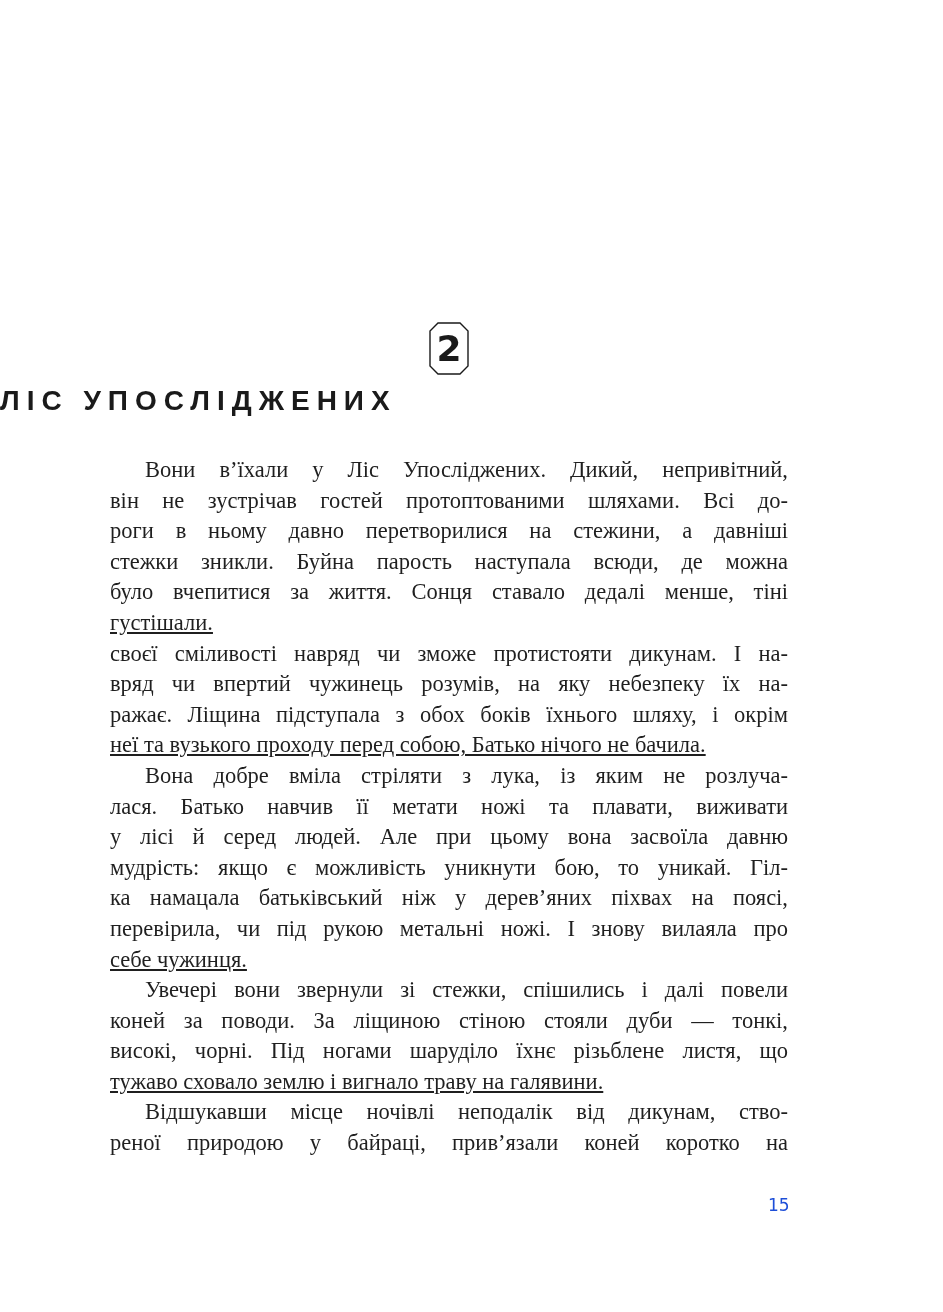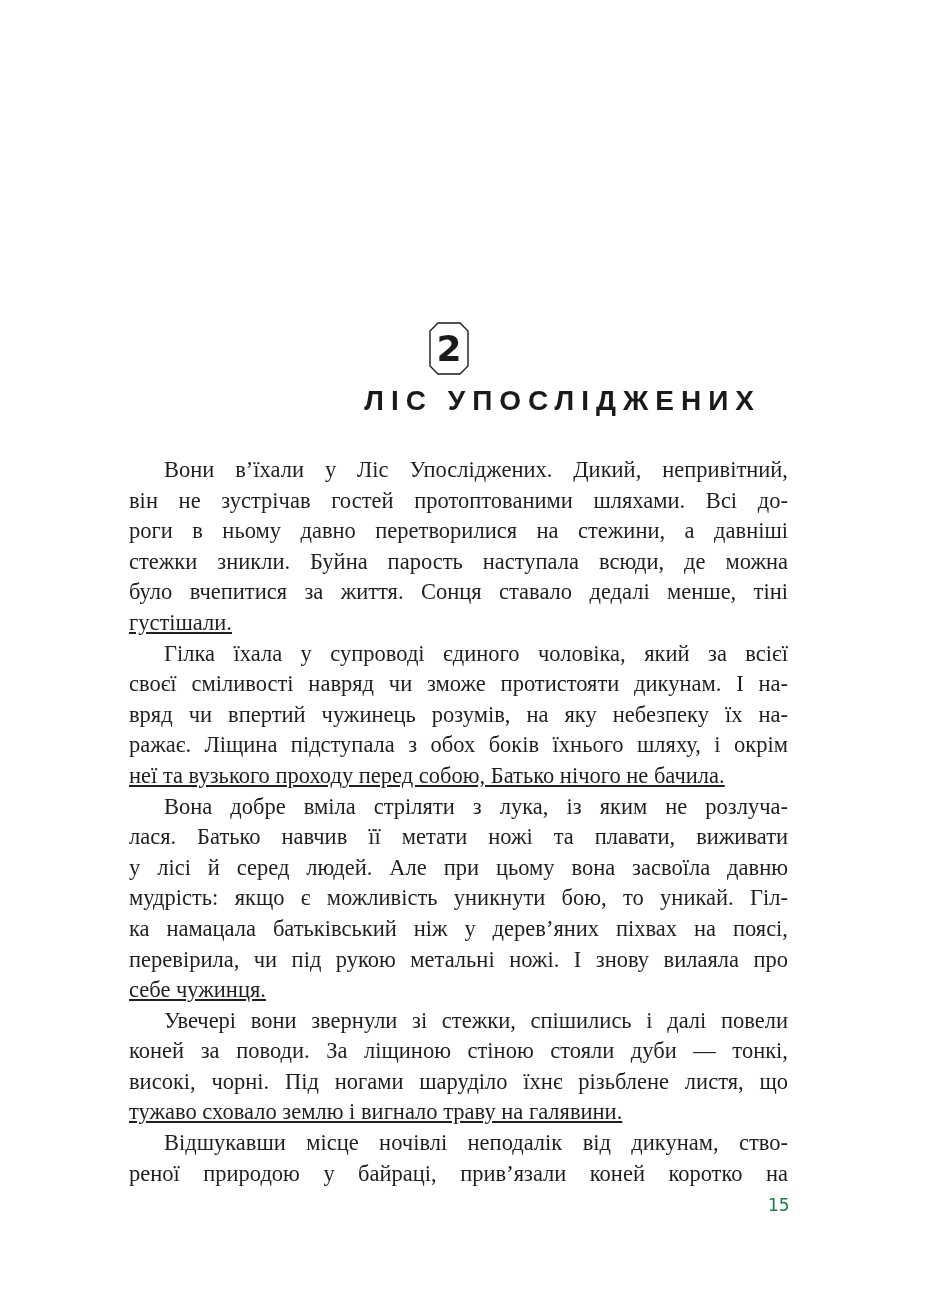--- a/index.html
+++ b/index.html
@@ -22,21 +22,21 @@
     display: flex; align-items: center; justify-content: center;
     font-family: "DejaVu Sans", sans-serif;
     font-weight: bold;
     font-size: 36px;
     color: #1a1a1a;
   }
   .chapter-title {
     position: absolute;
     left: 0; width: 761px;
     top: 385px;
-    text-align: right;
+    text-align: left;
     font-family: "Liberation Sans", sans-serif;
     font-weight: bold;
     font-size: 28px;
     letter-spacing: 7px;
     color: #1a1a1a;
   }
   .text-column {
     position: absolute;
     left: 110px; top: 455px;
     width: 678px;
@@ -44,28 +44,28 @@
     font-size: 22.5px;
     line-height: 30.6px;
     color: #1f1f1f;
   }
   .paragraph {
     margin: 0;
     text-indent: 35px;
     text-align: justify;
     hyphens: manual;
   }
-  .line { display: block; text-align-last: justify; text-align: justify; margin-left: 19px; }
+  .line { display: block; text-align-last: justify; text-align: justify; }
   .line.last { text-align-last: left; text-decoration: underline; }
   .page-number {
     position: absolute;
     left: 768px; top: 1195px;
     font-family: "DejaVu Sans", sans-serif;
     font-size: 17px;
-    color: #15803d;
+    color: #1d4ed8;
   }
 </style>
 </head>
 <body>
 
 <div class="chapter-badge">
   <svg width="40" height="53" viewBox="0 0 40 53">
     <polygon points="9,1 31,1 39,9 39,44 31,52 9,52 1,44 1,9" fill="none" stroke="#1a1a1a" stroke-width="1.4"></polygon>
   </svg>
   <div class="chapter-number">2</div>
@@ -76,21 +76,20 @@
 <div class="text-column">
   <p class="paragraph">
     <span class="line">Вони в’їхали у Ліс Упосліджених. Дикий, непривітний,</span>
     <span class="line" style="text-indent:0">він не зустрічав гостей протоптованими шляхами. Всі до-</span>
     <span class="line" style="text-indent:0">роги в ньому давно перетворилися на стежини, а давніші</span>
     <span class="line" style="text-indent:0">стежки зникли. Буйна парость наступала всюди, де можна</span>
     <span class="line" style="text-indent:0">було вчепитися за життя. Сонця ставало дедалі менше, тіні</span>
     <span class="line last" style="text-indent:0">густішали.</span>
   </p>
   <p class="paragraph">
-    <span class="line">Гілка їхала у супроводі єдиного чоловіка, який за всієї</span>
     <span class="line" style="text-indent:0">своєї сміливості навряд чи зможе протистояти дикунам. І на-</span>
     <span class="line" style="text-indent:0">вряд чи впертий чужинець розумів, на яку небезпеку їх на-</span>
     <span class="line" style="text-indent:0">ражає. Ліщина підступала з обох боків їхнього шляху, і окрім</span>
     <span class="line last" style="text-indent:0">неї та вузького проходу перед собою, Батько нічого не бачила.</span>
   </p>
   <p class="paragraph">
     <span class="line">Вона добре вміла стріляти з лука, із яким не розлуча-</span>
     <span class="line" style="text-indent:0">лася. Батько навчив її метати ножі та плавати, виживати</span>
     <span class="line" style="text-indent:0">у лісі й серед людей. Але при цьому вона засвоїла давню</span>
     <span class="line" style="text-indent:0">мудрість: якщо є можливість уникнути бою, то уникай. Гіл-</span>

